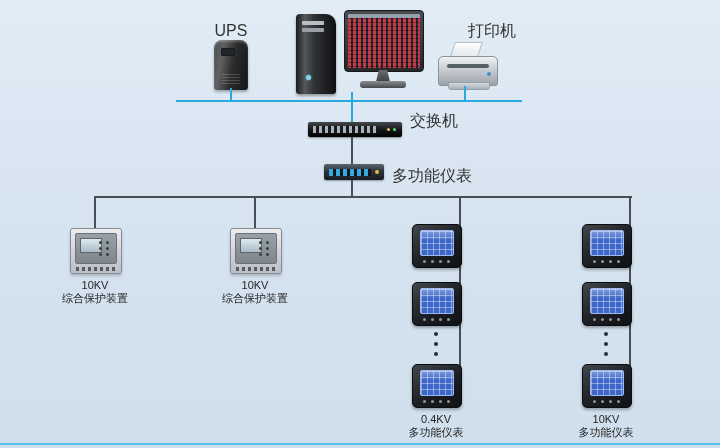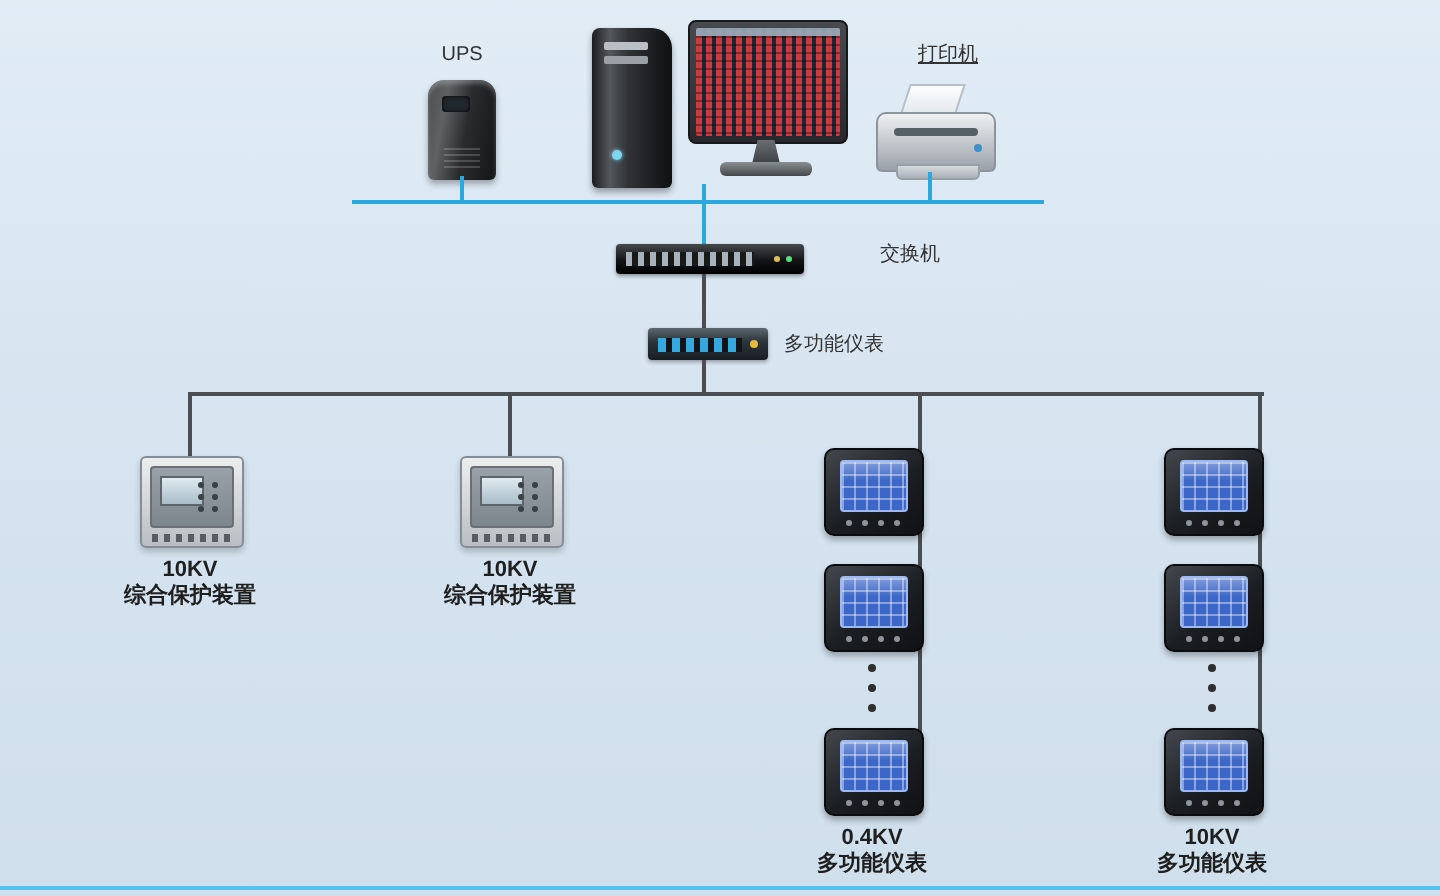--- a/index.html
+++ b/index.html
@@ -1,20 +1,20 @@
 <!DOCTYPE html>
 <html><head>
 <meta charset="utf-8">
 <style>
   html,body{margin:0;padding:0;}
   body{font-family:"Liberation Sans","DejaVu Sans",sans-serif;}
   .stage{position:relative;width:720px;height:448px;overflow:hidden;
          background:linear-gradient(180deg,#e1ecf5 0%,#d5e3f0 55%,#cfdfeb 100%);}
-  .lbl{position:absolute;font-size:10px;color:#333;text-align:center;line-height:1.1;white-space:nowrap;}
-  .lbl-bold{font-weight:bold;font-size:11px;color:#1f1f1f;}
+  .lbl{position:absolute;font-size:16px;color:#333;text-align:center;line-height:1.1;white-space:nowrap;}
+  .lbl-bold{font-weight:normal;font-size:11px;color:#1f1f1f;}
   .hline{position:absolute;height:2px;}
   .vline{position:absolute;width:2px;}
   .blue{background:#2aa9df;}
   .dark{background:#4a4e52;}
   .bottom-line{position:absolute;left:0;right:0;bottom:3px;height:2px;background:#56c3ee;}
 
   
   .ups{position:absolute;width:34px;height:50px;border-radius:8px 8px 3px 3px;
        background:linear-gradient(100deg,#4a4c4e 0%,#5f6163 25%,#2a2b2d 55%,#141516 100%);
        box-shadow:inset 0 2px 2px rgba(255,255,255,.25),0 2px 3px rgba(0,0,0,.3);}
@@ -98,21 +98,21 @@
 
   .dots{position:absolute;width:4px;height:4px;background:#2e2e2e;border-radius:50%;
        box-shadow:0 10px 0 #2e2e2e,0 20px 0 #2e2e2e;}
 </style>
 </head>
 <body>
 
 <div class="stage">
 
   <div class="lbl" style="left:206px;top:22px;width:50px;">UPS</div>
-  <div class="lbl" style="left:448px;top:22px;width:52px;text-decoration:underline;">打印机</div>
+  <div class="lbl" style="left:466px;top:22px;width:52px;">打印机</div>
 
   <div class="ups" style="left:214px;top:40px;">
     <div class="ups-screen"></div>
     <div class="ups-vent"></div>
   </div>
 
   <div class="tower" style="left:296px;top:14px;">
     <div class="tower-bay"></div>
     <div class="tower-pwr"></div>
   </div>
@@ -132,21 +132,21 @@
 
   <div class="vline blue" style="left:230px;top:88px;height:13px;"></div>
   <div class="vline blue" style="left:351px;top:92px;height:31px;"></div>
   <div class="vline blue" style="left:464px;top:86px;height:15px;"></div>
   <div class="hline blue" style="left:176px;top:100px;width:346px;"></div>
 
   <div class="switch" style="left:308px;top:122px;">
     <div class="switch-ports"></div>
     <div class="switch-leds"></div>
   </div>
-  <div class="lbl" style="left:410px;top:122px;width:60px;text-align:right;">交换机</div>
+  <div class="lbl" style="left:410px;top:112px;width:60px;text-align:left;">交换机</div>
 
   <div class="vline dark" style="left:351px;top:137px;height:28px;"></div>
   <div class="serial" style="left:324px;top:164px;">
     <div class="serial-ports"></div>
     <div class="serial-led"></div>
   </div>
   <div class="lbl" style="left:392px;top:167px;width:90px;text-align:left;">多功能仪表</div>
 
   <div class="vline dark" style="left:351px;top:180px;height:17px;"></div>
   <div class="hline dark" style="left:94px;top:196px;width:538px;"></div>

